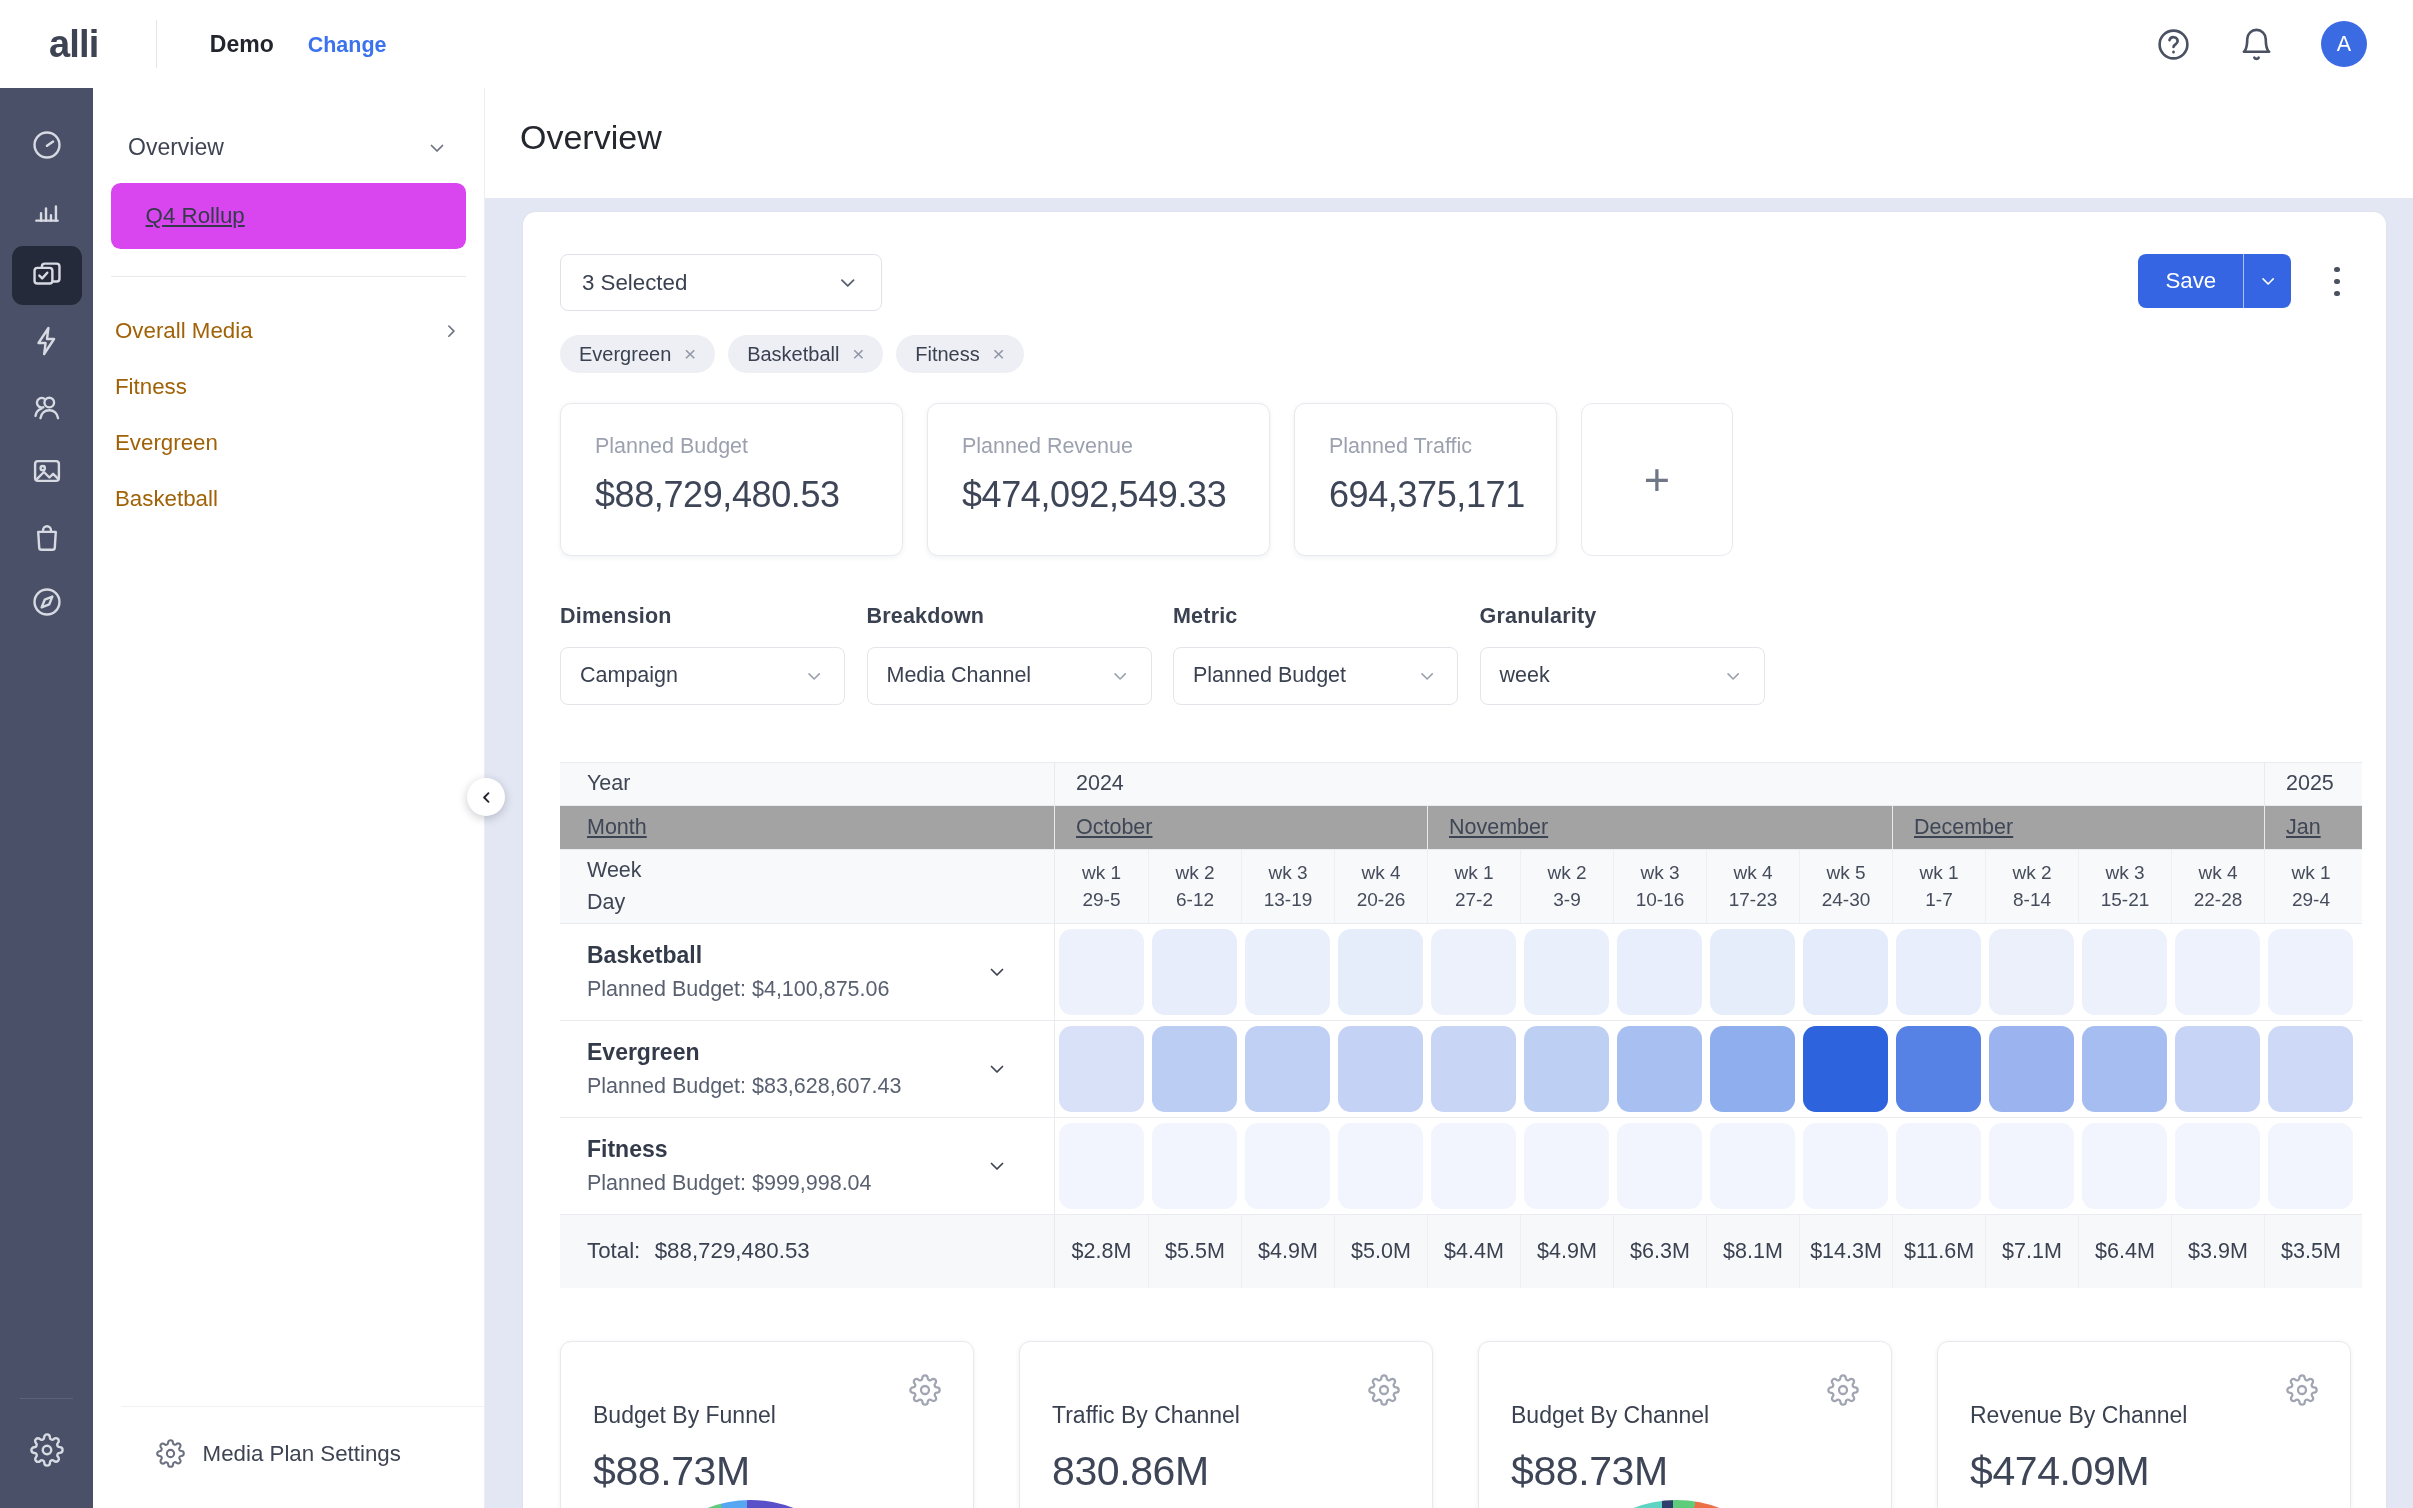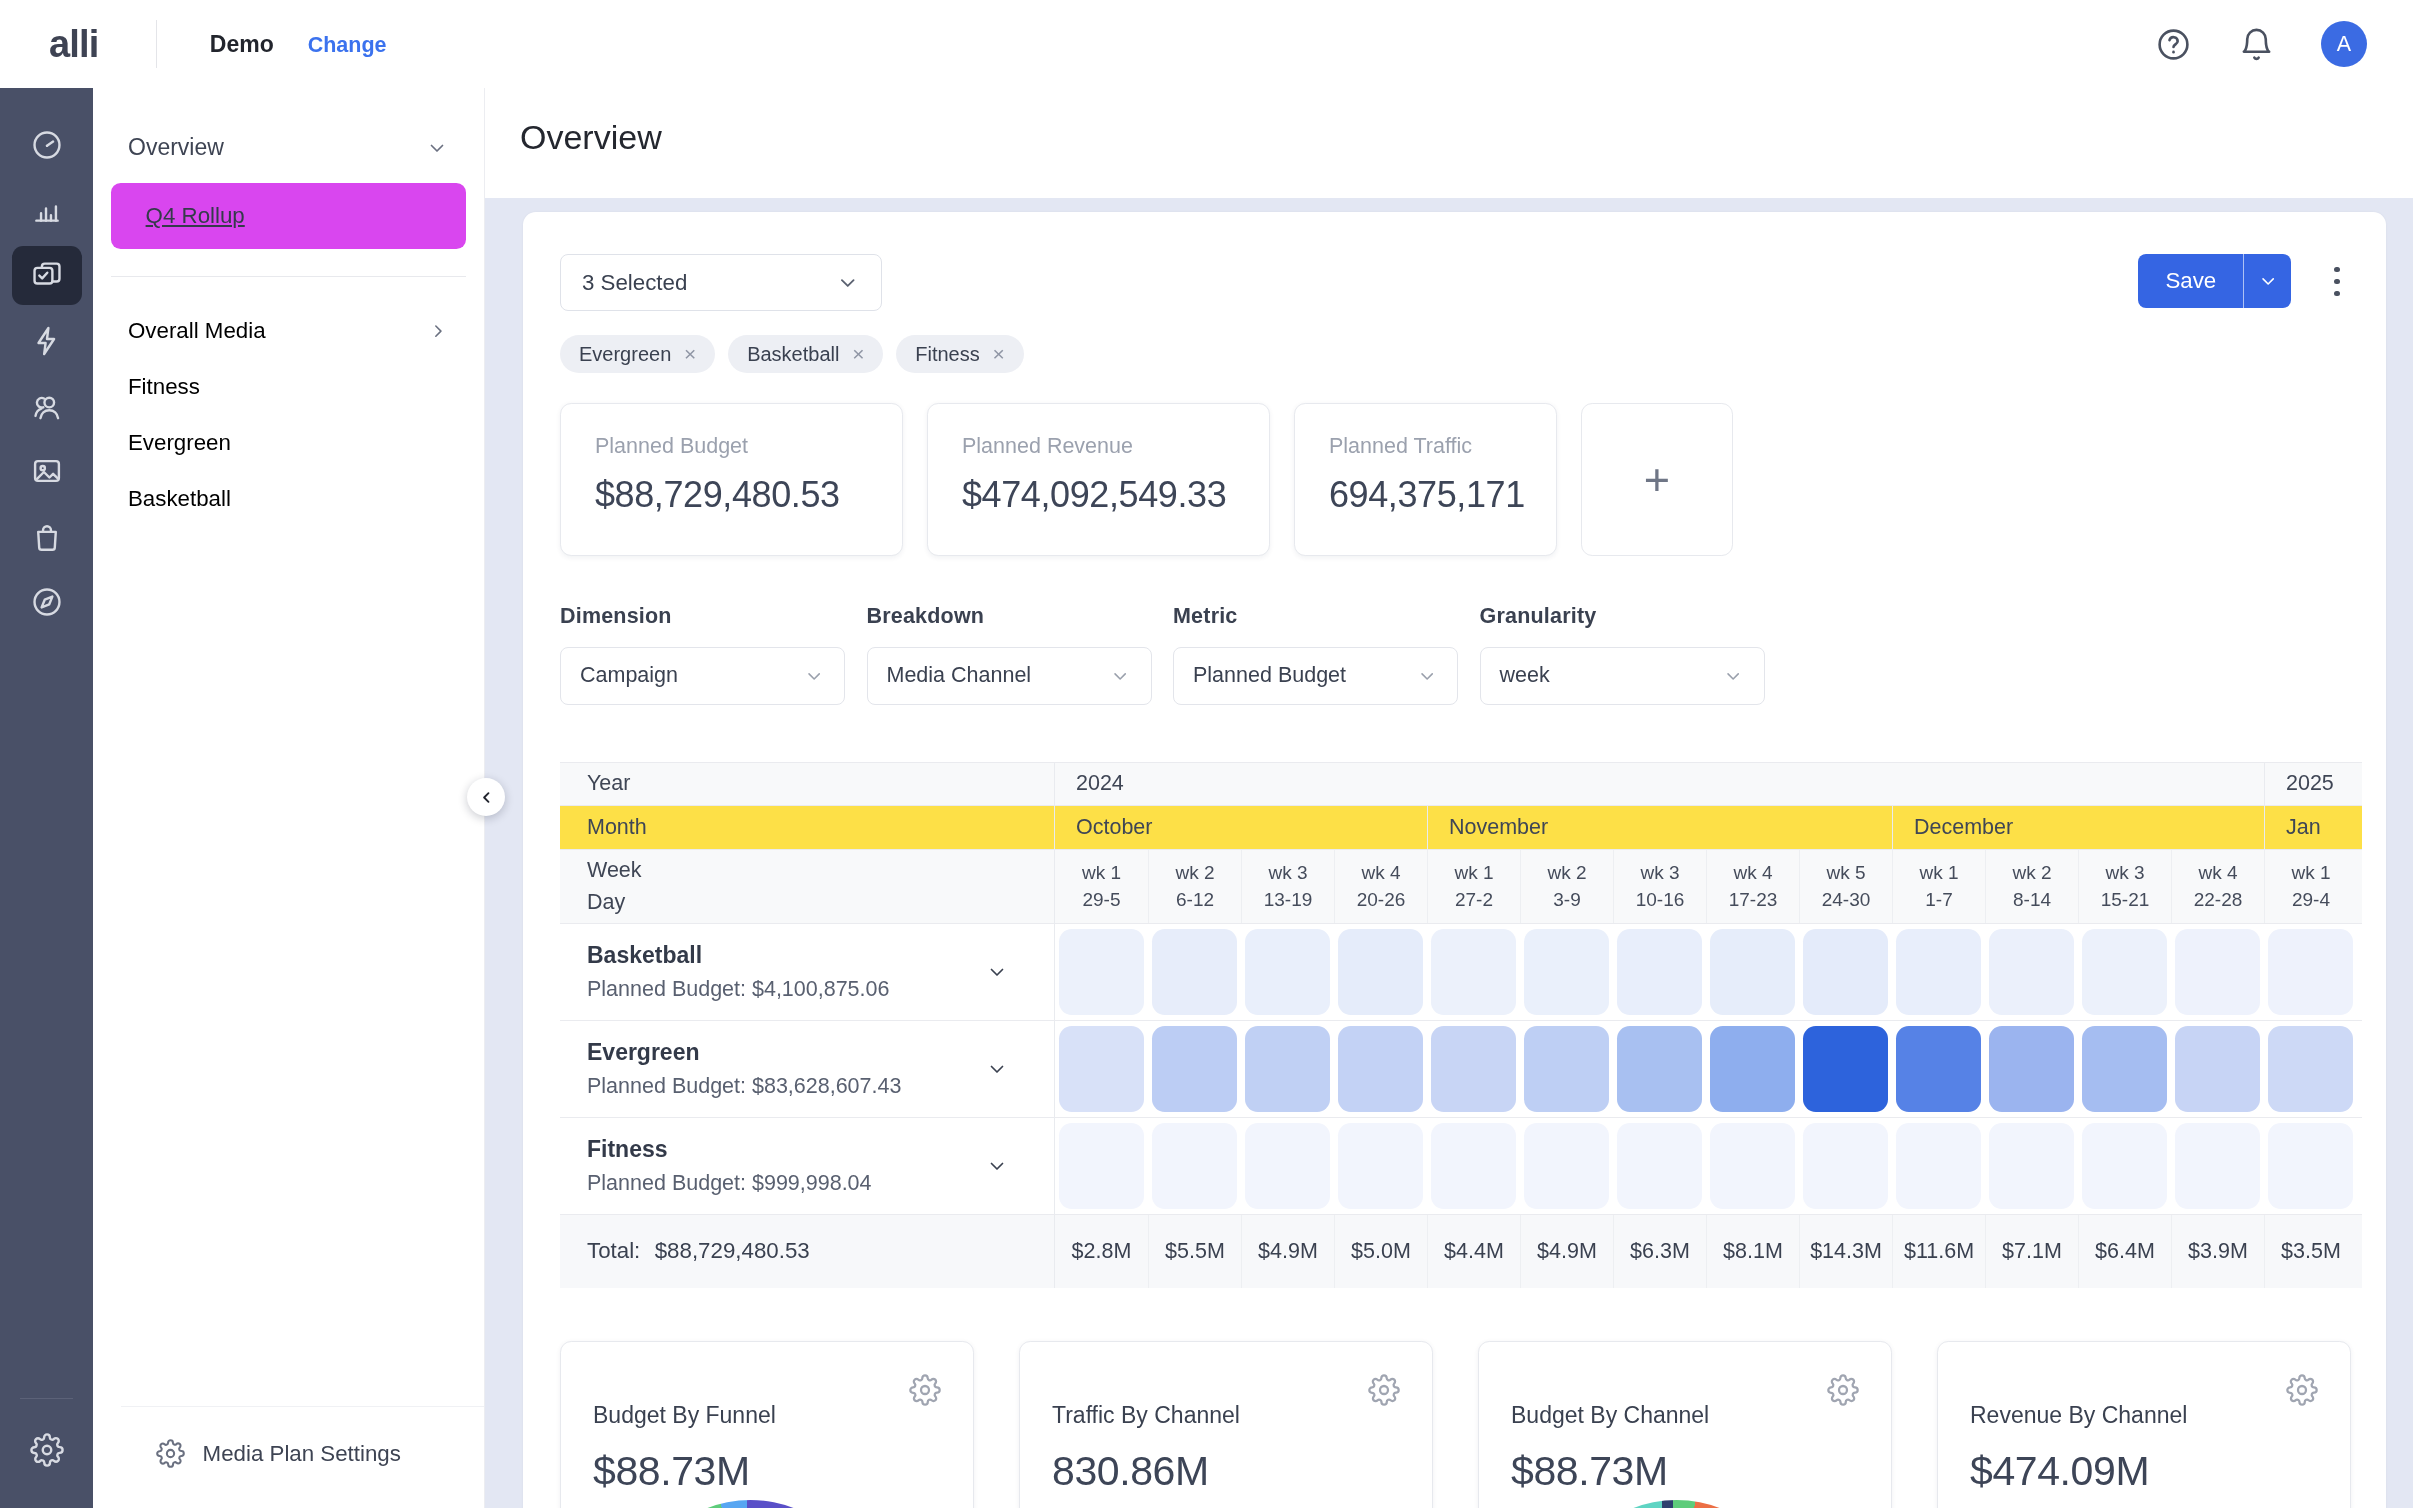--- a/index.html
+++ b/index.html
@@ -27,21 +27,21 @@
   .rail-bottom { margin-top:auto; width:100%; display:flex; flex-direction:column; align-items:center; padding-bottom:22.3px; }
   .rail-sep { width:53px; border-top:0.8px solid #5C6278; margin-bottom:21px; }
 
   
   #navpanel { position:absolute; top:88px; left:93px; width:392px; bottom:0; background:#fff; border-right:0.8px solid #ECEDF1; z-index:6; }
   .nav-overview { margin:46px 35px 0; display:flex; align-items:center; justify-content:space-between; font-size:23px; font-weight:500; color:#3E4453; cursor:pointer; }
   .nav-overview svg { width:24px; height:24px; color:#6A7080; }
   .nav-selected { margin:22.3px 17.6px 0; background:#d946ef; border-radius:9.6px; height:66px; display:flex; align-items:center; padding-left:35px; font-size:22.3px; color:#343B4A; cursor:pointer;text-decoration:underline; }
   .nav-divider { margin:27px 17.6px 0; border-top:0.8px solid #E8E9ED; }
   .nav-list { margin-top:25.5px; }
-  .nav-item { height:56px; display:flex; align-items:center; justify-content:space-between; padding:0 35px; font-size:22.3px; color:#000000; cursor:pointer;gap:24px; }
+  .nav-item { height:56px; display:flex; align-items:center; justify-content:space-between; padding:0 22px; font-size:22.3px; color:#a16207; cursor:pointer;gap:24px; }
   .nav-item svg { width:22.3px; height:22.3px; color:#6A7080; }
   .nav-settings { position:absolute; bottom:40px; left:0; right:0; border-top:0.8px solid #F0F1F4; padding:32px 35px 0; display:flex; align-items:center; gap:17.6px; font-size:22.3px; color:#3E4453; cursor:pointer;margin-left:28px; }
   .nav-settings svg { width:29px; height:29px; color:#6A7080; }
 
   
   #collapse { position:absolute; left:467px; top:778px; width:38px; height:38px; border-radius:50%; background:#fff; box-shadow:0 2.4px 9.6px rgba(15,20,40,.22); display:flex; align-items:center; justify-content:center; z-index:9; cursor:pointer; }
   #collapse svg { width:19px; height:19px; color:#22252E; stroke-width:2.4; }
 
   
   #main { position:absolute; left:485px; top:88px; right:0; bottom:0; background:#fff; overflow:hidden; }
@@ -78,21 +78,21 @@
   .filters { margin-top:48px; display:flex; gap:21.5px; }
   .filter-label { font-size:21.5px; font-weight:600; color:#3A4150; letter-spacing:0.2px; }
   .filter-select { margin-top:17.6px; width:285px; height:58px; border:1.2px solid #E3E5EB; border-radius:8px; display:flex; align-items:center; justify-content:space-between; padding:0 19px; font-size:21.5px; color:#3A4150; cursor:pointer; }
   .filter-select svg { width:22.3px; height:22.3px; color:#9AA0AC; }
 
   
   .planner { margin-top:57px; width:1802px; border-top:0.8px solid #EAEBEF; }
   .trow { display:grid; grid-template-columns:495px repeat(14,93px); border-top:0.8px solid #EAEBEF; }
   .trow:first-child { border-top:none; }
   .r-year  { height:42px; background:#F8F9FA; }
-  .r-month { height:44px; background:#fde047; }
+  .r-month { height:44px; background:#a3a3a3;text-decoration:underline; }
   .r-week  { height:74px; background:#F8F9FA; }
   .r-data  { height:97px; background:#fff; }
   .r-total { height:74px; background:#F7F8FA; }
   .tcell { display:flex; align-items:center; font-size:21.5px; color:#3F4655; }
   .lbl { padding-left:27px; border-right:0.8px solid #E9EBEF; }
   .span-cell { padding-left:21px; border-left:0.8px solid #E9EBEF; }
   .span-cell.first { border-left:none; }
   .wk { flex-direction:column; justify-content:center; font-size:19px; line-height:1.45; color:#454C5B; border-left:0.8px solid #EDEFF2; text-align:center; }
   .wk.first { border-left:none; }
   .row-head { position:relative; flex-direction:column; align-items:flex-start; justify-content:center; padding-left:27px; border-right:0.8px solid #E9EBEF; }

